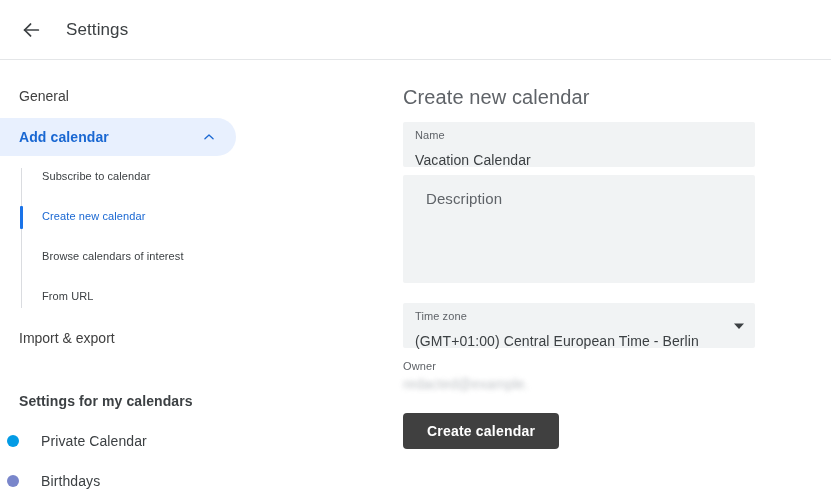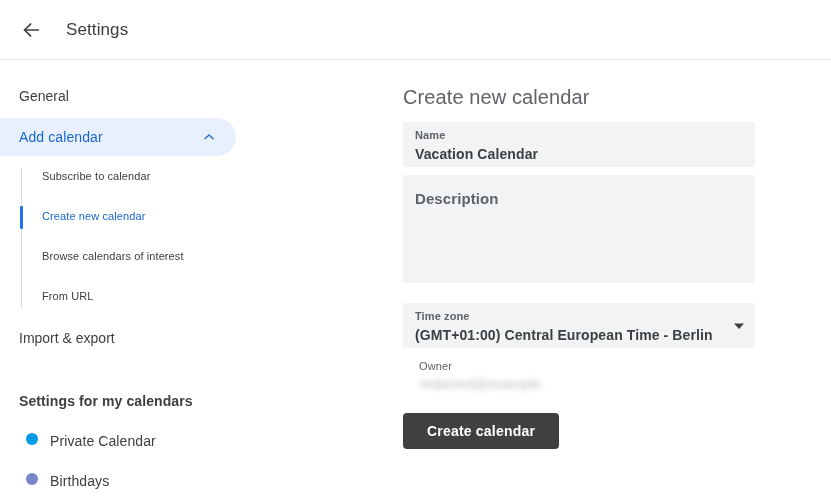--- a/index.html
+++ b/index.html
@@ -75,21 +75,21 @@
     border-top-right-radius: 19px;
     border-bottom-right-radius: 19px;
     display: flex;
     align-items: center;
     cursor: pointer;
   }
   .nav-pill-label {
     margin-left: 19px;
     font-size: 14px;
     color: #1967d2;
-    font-weight: 400;
+    font-weight: 700;
     letter-spacing: 0.1px;
   }
   .chevron {
     position: absolute;
     right: 19px;
     top: 50%;
     transform: translateY(-50%);
     width: 16px;
     height: 16px;
     display: flex;
@@ -142,24 +142,25 @@
     position: absolute;
     left: 19px;
     top: 333px;
     font-size: 14px;
     font-weight: 700;
     color: #3c4043;
     letter-spacing: 0.1px;
   }
   .cal-row {
     position: absolute;
-    left: 26px;
-    display: flex;
-    align-items: flex-start;
-    cursor: pointer;
+    left: 7px;
+    display: flex;
+    align-items: center;
+    cursor: pointer;
+    gap: 10px;
   }
   .cal-1 { top: 373px; }
   .cal-2 { top: 413px; }
   .cal-dot {
     width: 12px;
     height: 12px;
     border-radius: 50%;
     flex: none;
   }
   .cal-label {
@@ -189,21 +190,20 @@
   }
 
   .field {
     position: absolute;
     left: 0;
     width: 352px;
     background: #f1f3f4;
     box-sizing: border-box;
     border-radius: 2px;
     cursor: text;
-    font-weight: bold;
   }
   .field-name {
     top: 62px;
     height: 45px;
     padding: 7px 12px 0 12px;
   }
   .field-desc {
     top: 115px;
     height: 108px;
     padding: 14px 12px 0 12px;
@@ -217,42 +217,43 @@
   .field-label {
     font-size: 11px;
     color: #5f6368;
     line-height: 13px;
     letter-spacing: 0.1px;
   }
   .field-value {
     font-size: 14px;
     color: #3c4043;
     line-height: 20px;
-    margin-top: 2px;
+    margin-top: 8px;
     letter-spacing: 0.1px;
   }
   .field-placeholder {
     font-size: 15px;
     color: #5f6368;
     line-height: 20px;
     letter-spacing: 0.1px;
+    margin-left: 11px;
   }
   .caret {
     position: absolute;
     right: 11px;
     top: 50%;
     transform: translateY(-50%);
     width: 10px;
     height: 10px;
   }
   .caret svg { display: block; }
 
   .owner-block {
     position: absolute;
-    left: 16px;
+    left: 0;
     top: 300px;
     width: 352px;
   }
   .owner-label {
     font-size: 11px;
     color: #5f6368;
     line-height: 13px;
     letter-spacing: 0.1px;
   }
   .owner-value {

